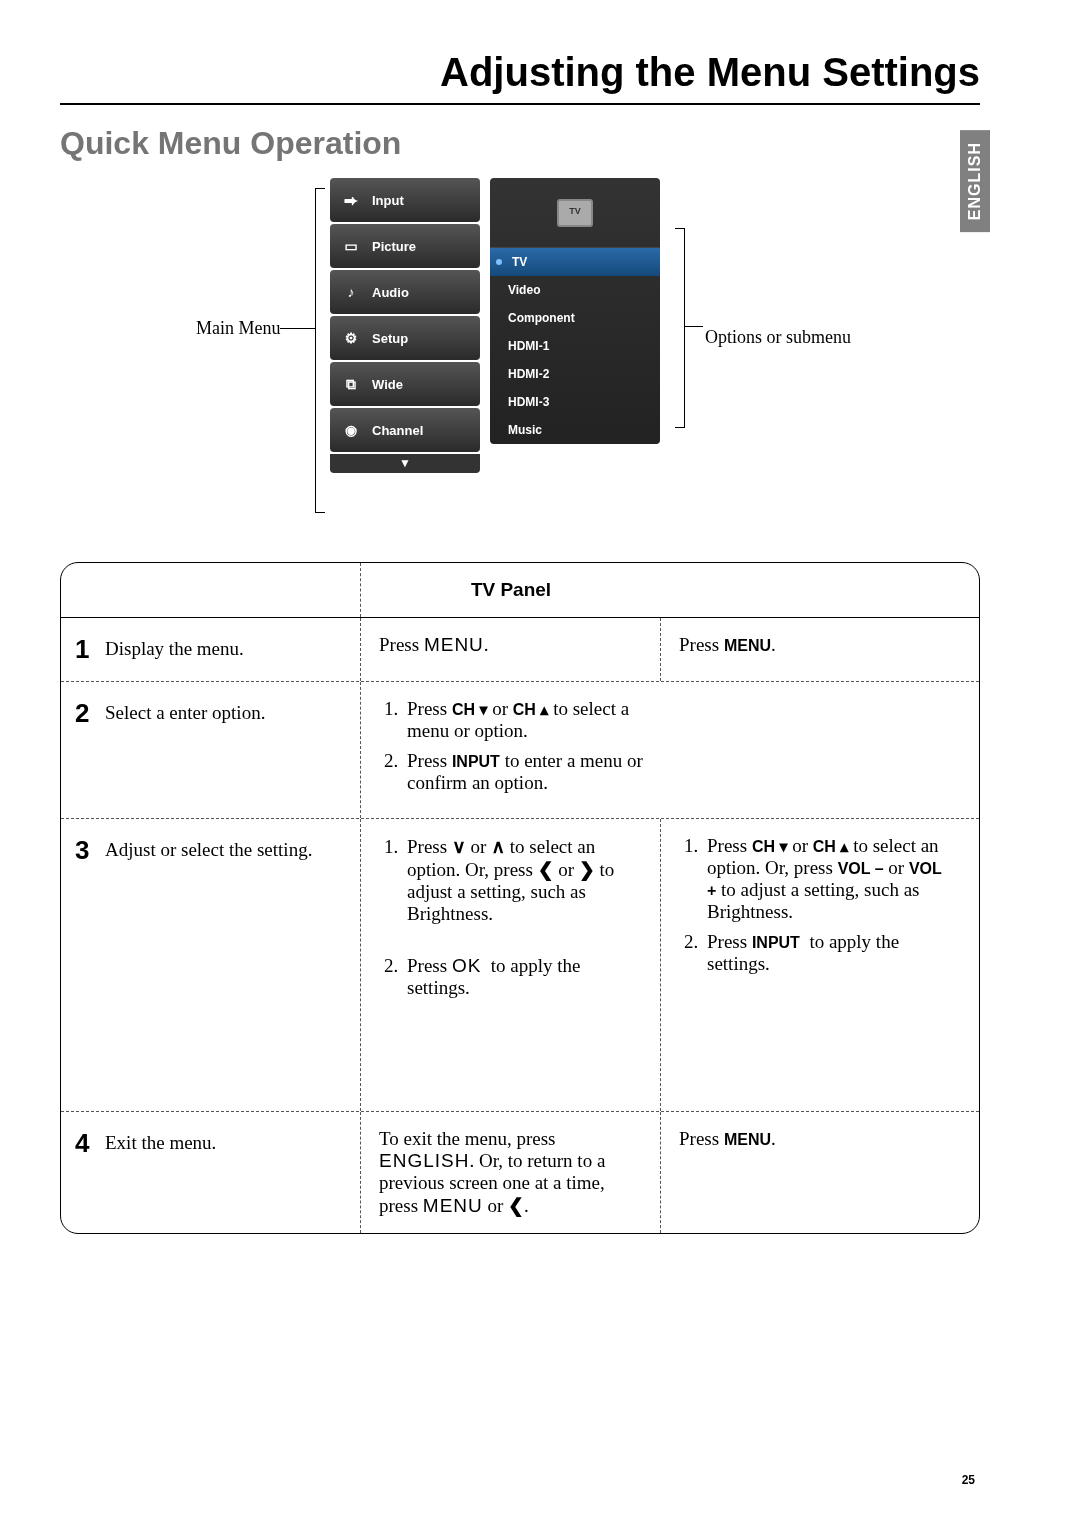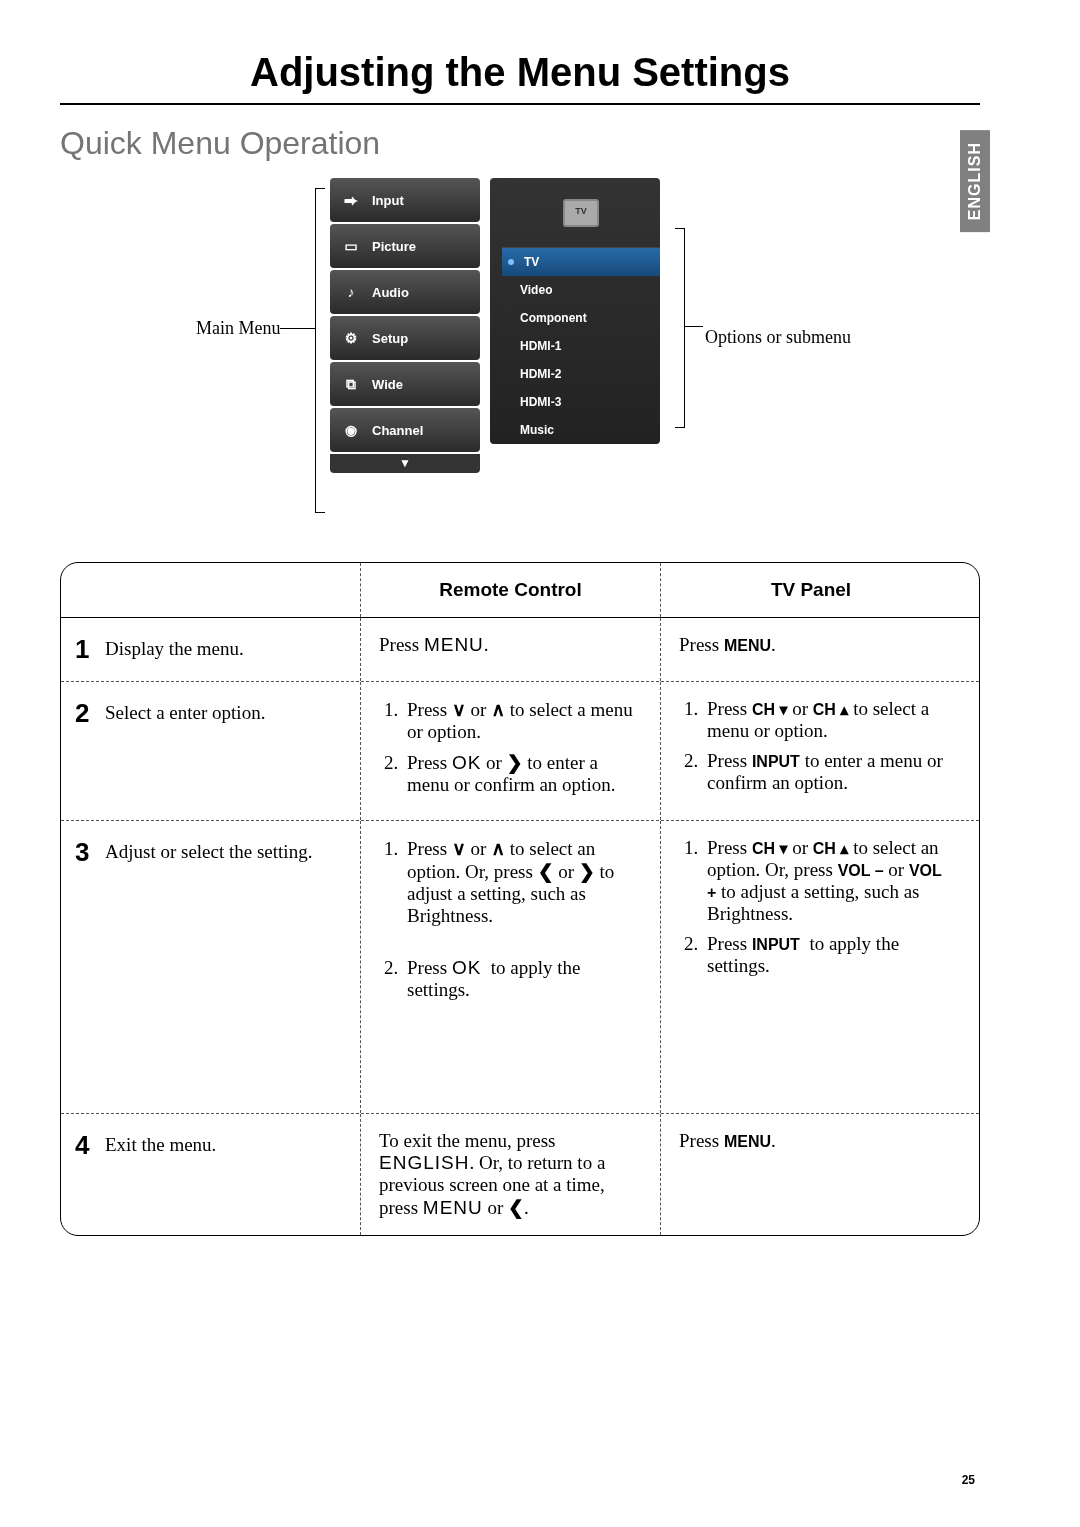--- a/index.html
+++ b/index.html
@@ -6,30 +6,30 @@
   body {
     font-family: Georgia, 'Times New Roman', serif;
     background: #fff;
     color: #000;
     width: 1080px;
     height: 1527px;
     position: relative;
     padding: 50px 100px 50px 60px;
   }
   .page-title {
-    text-align: center;
+    text-align: right;
     font-size: 40px;
     font-weight: bold;
     margin-bottom: 8px;
     font-family: Arial, sans-serif;
   }
   .hr { border-bottom: 2px solid #000; margin-bottom: 20px; }
   .section-title {
     font-size: 32px;
-    font-weight: normal;
+    font-weight: bold;
     color: #757575;
     font-family: Arial, sans-serif;
     margin-bottom: 6px;
   }
   .language-tab {
     position: absolute;
     right: 90px;
     top: 130px;
     background: #808080;
     color: #fff;
@@ -132,21 +132,20 @@
   }
   .submenu-col {
     position: absolute;
     left: 310px;
     top: 10px;
     width: 170px;
     background: linear-gradient(#333, #222);
     border-radius: 4px;
     color: #fff;
     font-family: Arial, sans-serif;
-    padding-left: 12px;
   }
   .sub-header {
     height: 70px;
     display: flex;
     align-items: center;
     justify-content: center;
     border-bottom: 1px solid #444;
   }
   .tv-icon-box {
     width: 36px; height: 28px;
@@ -301,39 +300,32 @@
 
   <div class="options-bracket"></div>
   <div class="options-line"></div>
   <div class="options-label">Options or submenu</div>
 </div>
 
 <div class="op-table">
   <div class="op-row header">
     <div class="col-num"></div>
     <div class="col-action"></div>
-    <div class="col-remote">Remote Control</div>
     <div class="col-panel">TV Panel</div>
   </div>
   <div id="table-body">
       <div class="op-row">
         <div class="col-num">1</div>
         <div class="col-action">Display the menu.</div>
         <div class="col-remote">Press <span class="key">MENU</span>.</div>
         <div class="col-panel">Press <span class="keybold">MENU</span>.</div>
       </div>
       <div class="op-row">
         <div class="col-num">2</div>
         <div class="col-action">Select a enter option.</div>
-        <div class="col-remote">
-          <ol>
-            <li>Press <span class="arrow-glyph">∨</span> or <span class="arrow-glyph">∧</span> to select a menu or option.</li>
-            <li>Press <span class="key">OK</span> or <span class="arrow-glyph">❯</span> to enter a menu or confirm an option.</li>
-          </ol>
-        </div>
         <div class="col-panel">
           <ol>
             <li>Press <span class="keybold">CH ▾</span> or <span class="keybold">CH ▴</span> to select a menu or option.</li>
             <li>Press <span class="keybold">INPUT</span> to enter a menu or confirm an option.</li>
           </ol>
         </div>
       </div>
       <div class="op-row">
         <div class="col-num">3</div>
         <div class="col-action">Adjust or select the setting.</div>

